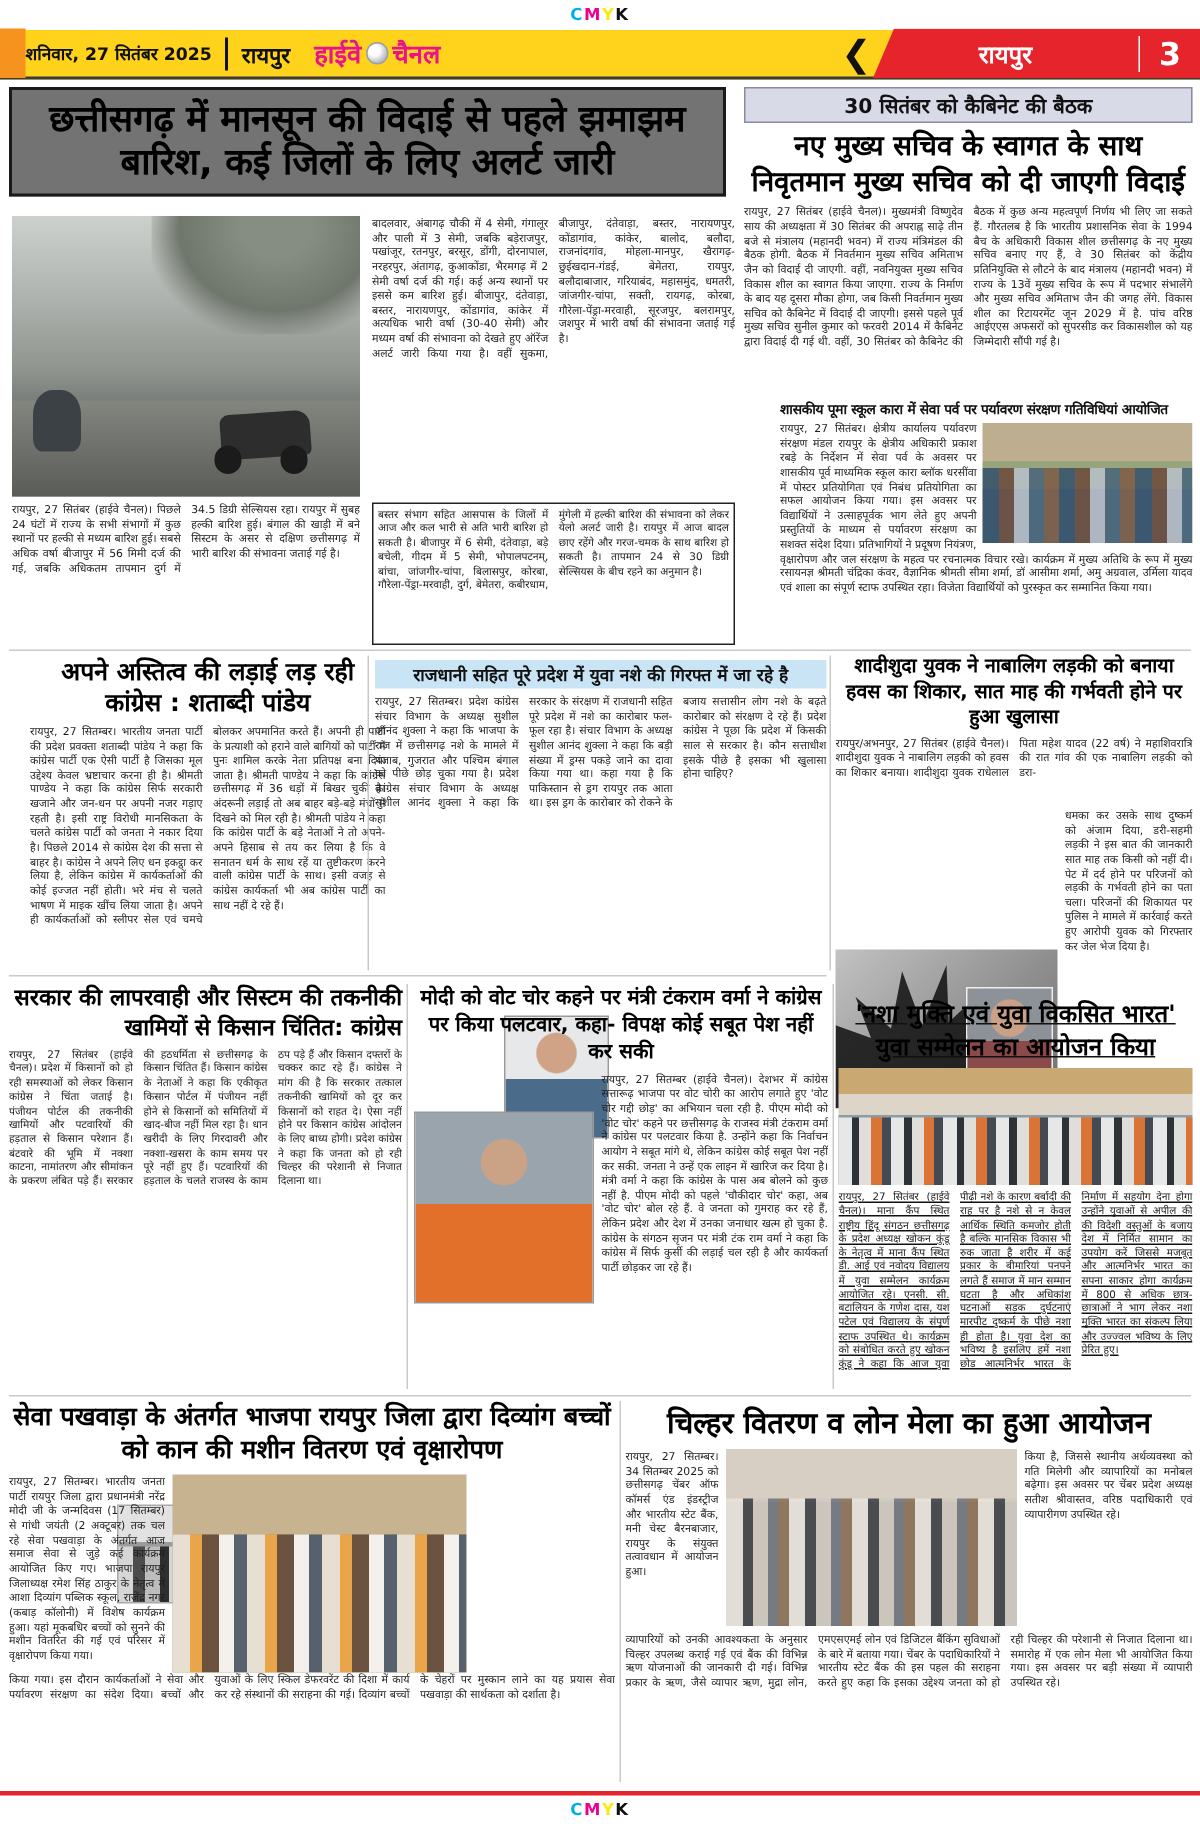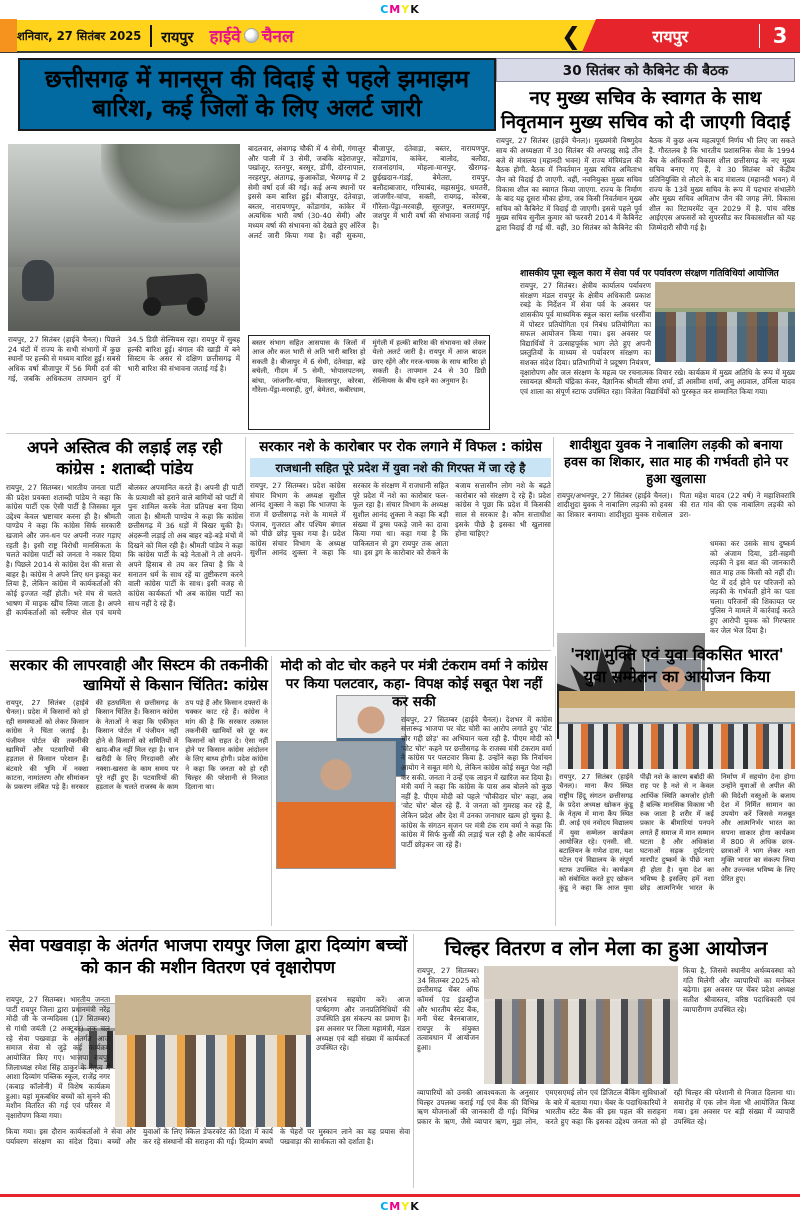--- a/index.html
+++ b/index.html
@@ -56,37 +56,37 @@
   .ph-bw{background:linear-gradient(180deg,#e2e2e2 0 38%,#9b9b9b 38% 100%);filter:grayscale(1);}
   .ph-bw .people-strip{height:58%;background:repeating-linear-gradient(90deg,#d6d6d6 0 10px,#4c4c4c 10px 18px,#bdbdbd 18px 28px,#2f2f2f 28px 34px);}
   .ph-crime{background:linear-gradient(135deg,#c2c2c2,#8d8d8d 60%,#6f6f6f);}
   .crime-shadow{left:0;top:0;width:100%;height:100%;background:#141414;opacity:.88;
     clip-path:polygon(0 100%,0 48%,16% 56%,9% 30%,25% 50%,30% 14%,39% 48%,50% 10%,51% 46%,68% 24%,59% 56%,86% 50%,66% 72%,100% 78%,100% 100%);}
   .crime-inset{right:3px;bottom:3px;width:56px;height:76px;border:1px solid #eee;
     background:radial-gradient(circle at 50% 26%,#caa086 12px,transparent 13px),linear-gradient(180deg,#8d9298 0 46%,#8a4a4a 46% 100%);}
   .ph-portrait1{background:radial-gradient(circle at 50% 30%,#d0a387 13px,transparent 14px),linear-gradient(180deg,#e6e8ea 0 52%,#4a6b8a 52% 100%);}
   .ph-portrait2{background:radial-gradient(circle at 50% 26%,#caa286 15px,transparent 16px),linear-gradient(180deg,#9aa4ad 0 48%,#e2702a 48% 100%);}
   
-  .main-hl-box{position:absolute;left:12px;top:0;width:478px;border:2.5px solid #1a1a1a;
-               padding:5px 3px;font-size:24px;line-height:1.22;background:#0369a1;box-sizing:border-box;}
+  .main-hl-box{position:absolute;left:0;top:0;width:478px;border:2.5px solid #1a1a1a;
+               padding:5px 3px;font-size:24px;line-height:1.22;background:#737373;box-sizing:border-box;}
   .kicker{background:#D9DAE8;border:1px solid #8a8aa0;font-weight:bold;font-size:13.5px;
           text-align:center;padding:2px 16px;}
   .cab-headline{font-size:18.5px;line-height:1.28;margin:4px 0 3px 0;}
   .school-headline{font-size:9.2px;white-space:nowrap;letter-spacing:-0.2px;font-weight:bold;}
   .shat-headline{font-size:16.5px;line-height:1.3;margin-bottom:3px;}
   .pullquote{position:absolute;left:68px;top:66px;width:96px;padding:5px 4px;background:#FBE7C2;
              font-weight:bold;font-size:11.5px;line-height:1.35;text-align:center;color:#222;}
   .drugs-headline{font-size:13.5px;}
   .drugs-subhead{background:#C9E4F5;font-size:11.5px;font-weight:bold;text-align:center;
                  padding:2px 0;margin:3px 0 4px 0;}
   .crime-headline{font-size:13px;line-height:1.3;margin-bottom:3px;}
   .farm-headline{font-size:15px;line-height:1.3;margin-bottom:4px;text-align:right;}
   .modi-headline{font-size:13.5px;line-height:1.35;margin-bottom:4px;}
   .yuva-headline{font-size:16px;line-height:1.35;margin-bottom:4px;}
-  .seva-headline{font-size:17px;line-height:1.3;margin-bottom:17px;}
+  .seva-headline{font-size:17px;line-height:1.3;margin-bottom:5px;}
   .loan-headline{font-size:19.5px;margin-bottom:5px;}
   .bottom-rule{position:absolute;left:0;top:1194px;width:800px;height:3px;background:#E5242B;}
 </style>
 </head>
 <body>
 
 <div class="sheet">
 
   <div class="cmyk" style="top:3px;"><span class="c">C</span><span class="m">M</span><span class="y">Y</span><span class="k">K</span></div>
 
@@ -137,28 +137,27 @@
     <div class="clip" style="height:152px;margin-top:2px;">
       <div class="ph ph-group" style="float:right;width:140px;height:80px;margin:1px 0 2px 4px;">
         <div class="people-strip"></div>
       </div>
       <div class="bodytxt">रायपुर, 27 सितंबर। क्षेत्रीय कार्यालय पर्यावरण संरक्षण मंडल रायपुर के क्षेत्रीय अधिकारी प्रकाश रबड़े के निर्देशन में सेवा पर्व के अवसर पर शासकीय पूर्व माध्यमिक स्कूल कारा ब्लॉक धरसींवा में पोस्टर प्रतियोगिता एवं निबंध प्रतियोगिता का सफल आयोजन किया गया। इस अवसर पर विद्यार्थियों ने उत्साहपूर्वक भाग लेते हुए अपनी प्रस्तुतियों के माध्यम से पर्यावरण संरक्षण का सशक्त संदेश दिया। प्रतिभागियों ने प्रदूषण नियंत्रण, वृक्षारोपण और जल संरक्षण के महत्व पर रचनात्मक विचार रखे। कार्यक्रम में मुख्य अतिथि के रूप में मुख्य रसायनज्ञ श्रीमती चंद्रिका कंवर, वैज्ञानिक श्रीमती सीमा शर्मा, डॉ आसीमा शर्मा, अमु अग्रवाल, उर्मिला यादव एवं शाला का संपूर्ण स्टाफ उपस्थित रहा। विजेता विद्यार्थियों को पुरस्कृत कर सम्मानित किया गया।</div>
     </div>
   </div>
 
   <div class="hrule" style="left:6px;top:433px;width:788px;"></div>
 
-  <div class="abs" style="left:6px;top:437px;width:237px;height:212px;">
+  <div class="abs" style="left:20px;top:437px;width:237px;height:212px;">
     <div class="shat-headline hl">अपने अस्तित्व की लड़ाई लड़ रही कांग्रेस : शताब्दी पांडेय</div>
     <div class="bodytxt cols2 clip" style="height:168px;">रायपुर, 27 सितम्बर। भारतीय जनता पार्टी की प्रदेश प्रवक्ता शताब्दी पांडेय ने कहा कि कांग्रेस पार्टी एक ऐसी पार्टी है जिसका मूल उद्देश्य केवल भ्रष्टाचार करना ही है। श्रीमती पाण्डेय ने कहा कि कांग्रेस सिर्फ सरकारी खजाने और जन-धन पर अपनी नजर गड़ाए रहती है। इसी राष्ट्र विरोधी मानसिकता के चलते कांग्रेस पार्टी को जनता ने नकार दिया है। पिछले 2014 से कांग्रेस देश की सत्ता से बाहर है। कांग्रेस ने अपने लिए धन इकट्ठा कर लिया है, लेकिन कांग्रेस में कार्यकर्ताओं की कोई इज्जत नहीं होती। भरे मंच से चलते भाषण में माइक खींच लिया जाता है। अपने ही कार्यकर्ताओं को स्लीपर सेल एवं चमचे बोलकर अपमानित करते हैं। अपनी ही पार्टी के प्रत्याशी को हराने वाले बागियों को पार्टी में पुनः शामिल करके नेता प्रतिपक्ष बना दिया जाता है। श्रीमती पाण्डेय ने कहा कि कांग्रेस छत्तीसगढ़ में 36 धड़ों में बिखर चुकी है। अंदरूनी लड़ाई तो अब बाहर बड़े-बड़े मंचों में दिखने को मिल रही है। श्रीमती पांडेय ने कहा कि कांग्रेस पार्टी के बड़े नेताओं ने तो अपने-अपने हिसाब से तय कर लिया है कि वे सनातन धर्म के साथ रहें या तुष्टीकरण करने वाली कांग्रेस पार्टी के साथ। इसी वजह से कांग्रेस कार्यकर्ता भी अब कांग्रेस पार्टी का साथ नहीं दे रहे हैं।</div>
   </div>
   <div class="vrule" style="left:245px;top:437px;height:210px;"></div>
 
   <div class="abs" style="left:250px;top:437px;width:301px;height:212px;">
-    <div class="drugs-headline hl">सरकार नशे के कारोबार पर रोक लगाने में विफल : कांग्रेस</div>
     <div class="drugs-subhead">राजधानी सहित पूरे प्रदेश में युवा नशे की गिरफ्त में जा रहे है</div>
     <div class="bodytxt cols3 clip" style="height:168px;">रायपुर, 27 सितम्बर। प्रदेश कांग्रेस संचार विभाग के अध्यक्ष सुशील आनंद शुक्ला ने कहा कि भाजपा के राज में छत्तीसगढ़ नशे के मामले में पंजाब, गुजरात और पश्चिम बंगाल को पीछे छोड़ चुका गया है। प्रदेश कांग्रेस संचार विभाग के अध्यक्ष सुशील आनंद शुक्ला ने कहा कि सरकार के संरक्षण में राजधानी सहित पूरे प्रदेश में नशे का कारोबार फल-फूल रहा है। संचार विभाग के अध्यक्ष सुशील आनंद शुक्ला ने कहा कि बड़ी संख्या में ड्रग्स पकड़े जाने का दावा किया गया था। कहा गया है कि पाकिस्तान से ड्रग रायपुर तक आता था। इस ड्रग के कारोबार को रोकने के बजाय सत्तासीन लोग नशे के बढ़ते कारोबार को संरक्षण दे रहे हैं। प्रदेश कांग्रेस ने पूछा कि प्रदेश में किसकी साल से सरकार है। कौन सत्ताधीश इसके पीछे है इसका भी खुलासा होना चाहिए?</div>
     <div class="ph ph-portrait1 abs" style="left:86px;top:46px;width:68px;height:80px;border:1px solid #999;"></div>
   </div>
   <div class="vrule" style="left:553px;top:437px;height:210px;"></div>
 
   <div class="abs" style="left:557px;top:437px;width:238px;height:210px;">
     <div class="crime-headline hl">शादीशुदा युवक ने नाबालिग लड़की को बनाया हवस का शिकार, सात माह की गर्भवती होने पर हुआ खुलासा</div>
     <div class="bodytxt cols2 clip" style="height:40px;">रायपुर/अभनपुर, 27 सितंबर (हाईवे चैनल)। शादीशुदा युवक ने नाबालिग लड़की को हवस का शिकार बनाया। शादीशुदा युवक राधेलाल पिता महेश यादव (22 वर्ष) ने महाशिवरात्रि की रात गांव की एक नाबालिग लड़की को डरा-</div>
     <div class="ph ph-crime abs" style="left:0;top:102px;width:148px;height:106px;">
@@ -181,38 +180,37 @@
 
   <div class="abs" style="left:276px;top:656px;width:276px;height:272px;">
     <div class="modi-headline hl">मोदी को वोट चोर कहने पर मंत्री टंकराम वर्मा ने कांग्रेस पर किया पलटवार, कहा- विपक्ष कोई सबूत पेश नहीं कर सकी</div>
     <div class="clip" style="height:210px;">
       <div class="ph ph-portrait2" style="float:left;width:118px;height:126px;margin:26px 5px 2px 0;border:1px solid #999;"></div>
       <div class="bodytxt">रायपुर, 27 सितम्बर (हाईवे चैनल)। देशभर में कांग्रेस सत्तारूढ़ भाजपा पर वोट चोरी का आरोप लगाते हुए 'वोट चोर गद्दी छोड़' का अभियान चला रही है. पीएम मोदी को 'वोट चोर' कहने पर छत्तीसगढ़ के राजस्व मंत्री टंकराम वर्मा ने कांग्रेस पर पलटवार किया है. उन्होंने कहा कि निर्वाचन आयोग ने सबूत मांगे थे, लेकिन कांग्रेस कोई सबूत पेश नहीं कर सकी. जनता ने उन्हें एक लाइन में खारिज कर दिया है। मंत्री वर्मा ने कहा कि कांग्रेस के पास अब बोलने को कुछ नहीं है. पीएम मोदी को पहले 'चौकीदार चोर' कहा, अब 'वोट चोर' बोल रहे हैं. वे जनता को गुमराह कर रहे हैं, लेकिन प्रदेश और देश में उनका जनाधार खत्म हो चुका है. कांग्रेस के संगठन सृजन पर मंत्री टंक राम वर्मा ने कहा कि कांग्रेस में सिर्फ कुर्सी की लड़ाई चल रही है और कार्यकर्ता पार्टी छोड़कर जा रहे हैं।</div>
     </div>
   </div>
   <div class="vrule" style="left:555px;top:656px;height:270px;"></div>
 
-  <div class="abs" style="left:559px;top:644px;width:236px;height:280px;">
+  <div class="abs" style="left:559px;top:665px;width:236px;height:280px;text-decoration:underline;">
     <div class="yuva-headline hl">'नशा मुक्ति एवं युवा विकसित भारत' युवा सम्मेलन का आयोजन किया</div>
     <div class="ph ph-yuva" style="width:236px;height:78px;">
       <div class="people-strip"></div>
     </div>
     <div class="bodytxt cols3 clip" style="height:138px;margin-top:4px;font-size:6.9px;">रायपुर, 27 सितंबर (हाईवे चैनल)। माना कैंप स्थित राष्ट्रीय हिंदू संगठन छत्तीसगढ़ के प्रदेश अध्यक्ष खोकन कुंडू के नेतृत्व में माना कैंप स्थित डी. आई एवं नवोदय विद्यालय में युवा सम्मेलन कार्यक्रम आयोजित रहे। एनसी. सी. बटालियन के गणेश दास, यश पटेल एवं विद्यालय के संपूर्ण स्टाफ उपस्थित थे। कार्यक्रम को संबोधित करते हुए खोकन कुंडू ने कहा कि आज युवा पीढ़ी नशे के कारण बर्बादी की राह पर है नशे से न केवल आर्थिक स्थिति कमजोर होती है बल्कि मानसिक विकास भी रुक जाता है शरीर में कई प्रकार के बीमारियां पनपने लगते हैं समाज में मान सम्मान घटता है और अधिकांश घटनाओं सड़क दुर्घटनाएं मारपीट दुष्कर्म के पीछे नशा ही होता है। युवा देश का भविष्य है इसलिए हमें नशा छोड़ आत्मनिर्भर भारत के निर्माण में सहयोग देना होगा उन्होंने युवाओं से अपील की की विदेशी वस्तुओं के बजाय देश में निर्मित सामान का उपयोग करें जिससे मजबूत और आत्मनिर्भर भारत का सपना साकार होगा कार्यक्रम में 800 से अधिक छात्र-छात्राओं ने भाग लेकर नशा मुक्ति भारत का संकल्प लिया और उज्ज्वल भविष्य के लिए प्रेरित हुए।</div>
   </div>
 
   <div class="hrule" style="left:6px;top:930px;width:788px;"></div>
 
   <div class="abs" style="left:6px;top:934px;width:404px;height:256px;">
     <div class="seva-headline hl">सेवा पखवाड़ा के अंतर्गत भाजपा रायपुर जिला द्वारा दिव्यांग बच्चों को कान की मशीन वितरण एवं वृक्षारोपण</div>
     <div style="display:flex;gap:5px;height:128px;">
       <div class="bodytxt clip" style="width:104px;">रायपुर, 27 सितम्बर। भारतीय जनता पार्टी रायपुर जिला द्वारा प्रधानमंत्री नरेंद्र मोदी जी के जन्मदिवस (17 सितम्बर) से गांधी जयंती (2 अक्टूबर) तक चल रहे सेवा पखवाड़ा के अंतर्गत आज समाज सेवा से जुड़े कई कार्यक्रम आयोजित किए गए। भाजपा रायपुर जिलाध्यक्ष रमेश सिंह ठाकुर के नेतृत्व में आशा दिव्यांग पब्लिक स्कूल, राजेंद्र नगर (कबाड़ कॉलोनी) में विशेष कार्यक्रम हुआ। यहां मूकबधिर बच्चों को सुनने की मशीन वितरित की गई एवं परिसर में वृक्षारोपण किया गया।</div>
       <div class="ph ph-seva" style="width:196px;height:132px;flex:0 0 auto;">
         <div class="people-strip"></div>
       </div>
-      <div class="bodytxt clip" style="flex:1;">हरसंभव सहयोग करें। आज पार्षदगण और जनप्रतिनिधियों की उपस्थिति इस संकल्प का प्रमाण है। इस अवसर पर जिला महामंत्री, मंडल अध्यक्ष एवं बड़ी संख्या में कार्यकर्ता उपस्थित रहे।</div>
     </div>
     <div class="bodytxt cols3 clip" style="height:62px;margin-top:4px;">किया गया। इस दौरान कार्यकर्ताओं ने सेवा और पर्यावरण संरक्षण का संदेश दिया। बच्चों और युवाओं के लिए स्किल डेफरवरेंट की दिशा में कार्य कर रहे संस्थानों की सराहना की गई। दिव्यांग बच्चों के चेहरों पर मुस्कान लाने का यह प्रयास सेवा पखवाड़ा की सार्थकता को दर्शाता है।</div>
   </div>
   <div class="vrule" style="left:413px;top:934px;height:254px;"></div>
 
   <div class="abs" style="left:417px;top:934px;width:378px;height:256px;">
     <div class="loan-headline hl">चिल्हर वितरण व लोन मेला का हुआ आयोजन</div>
     <div style="display:flex;gap:5px;height:118px;">
       <div class="bodytxt clip" style="width:62px;">रायपुर, 27 सितम्बर। 34 सितम्बर 2025 को छत्तीसगढ़ चेंबर ऑफ कॉमर्स एंड इंडस्ट्रीज और भारतीय स्टेट बैंक, मनी चेस्ट बैरनबाजार, रायपुर के संयुक्त तत्वावधान में आयोजन हुआ।</div>
       <div class="ph ph-loan" style="width:194px;height:118px;flex:0 0 auto;">

